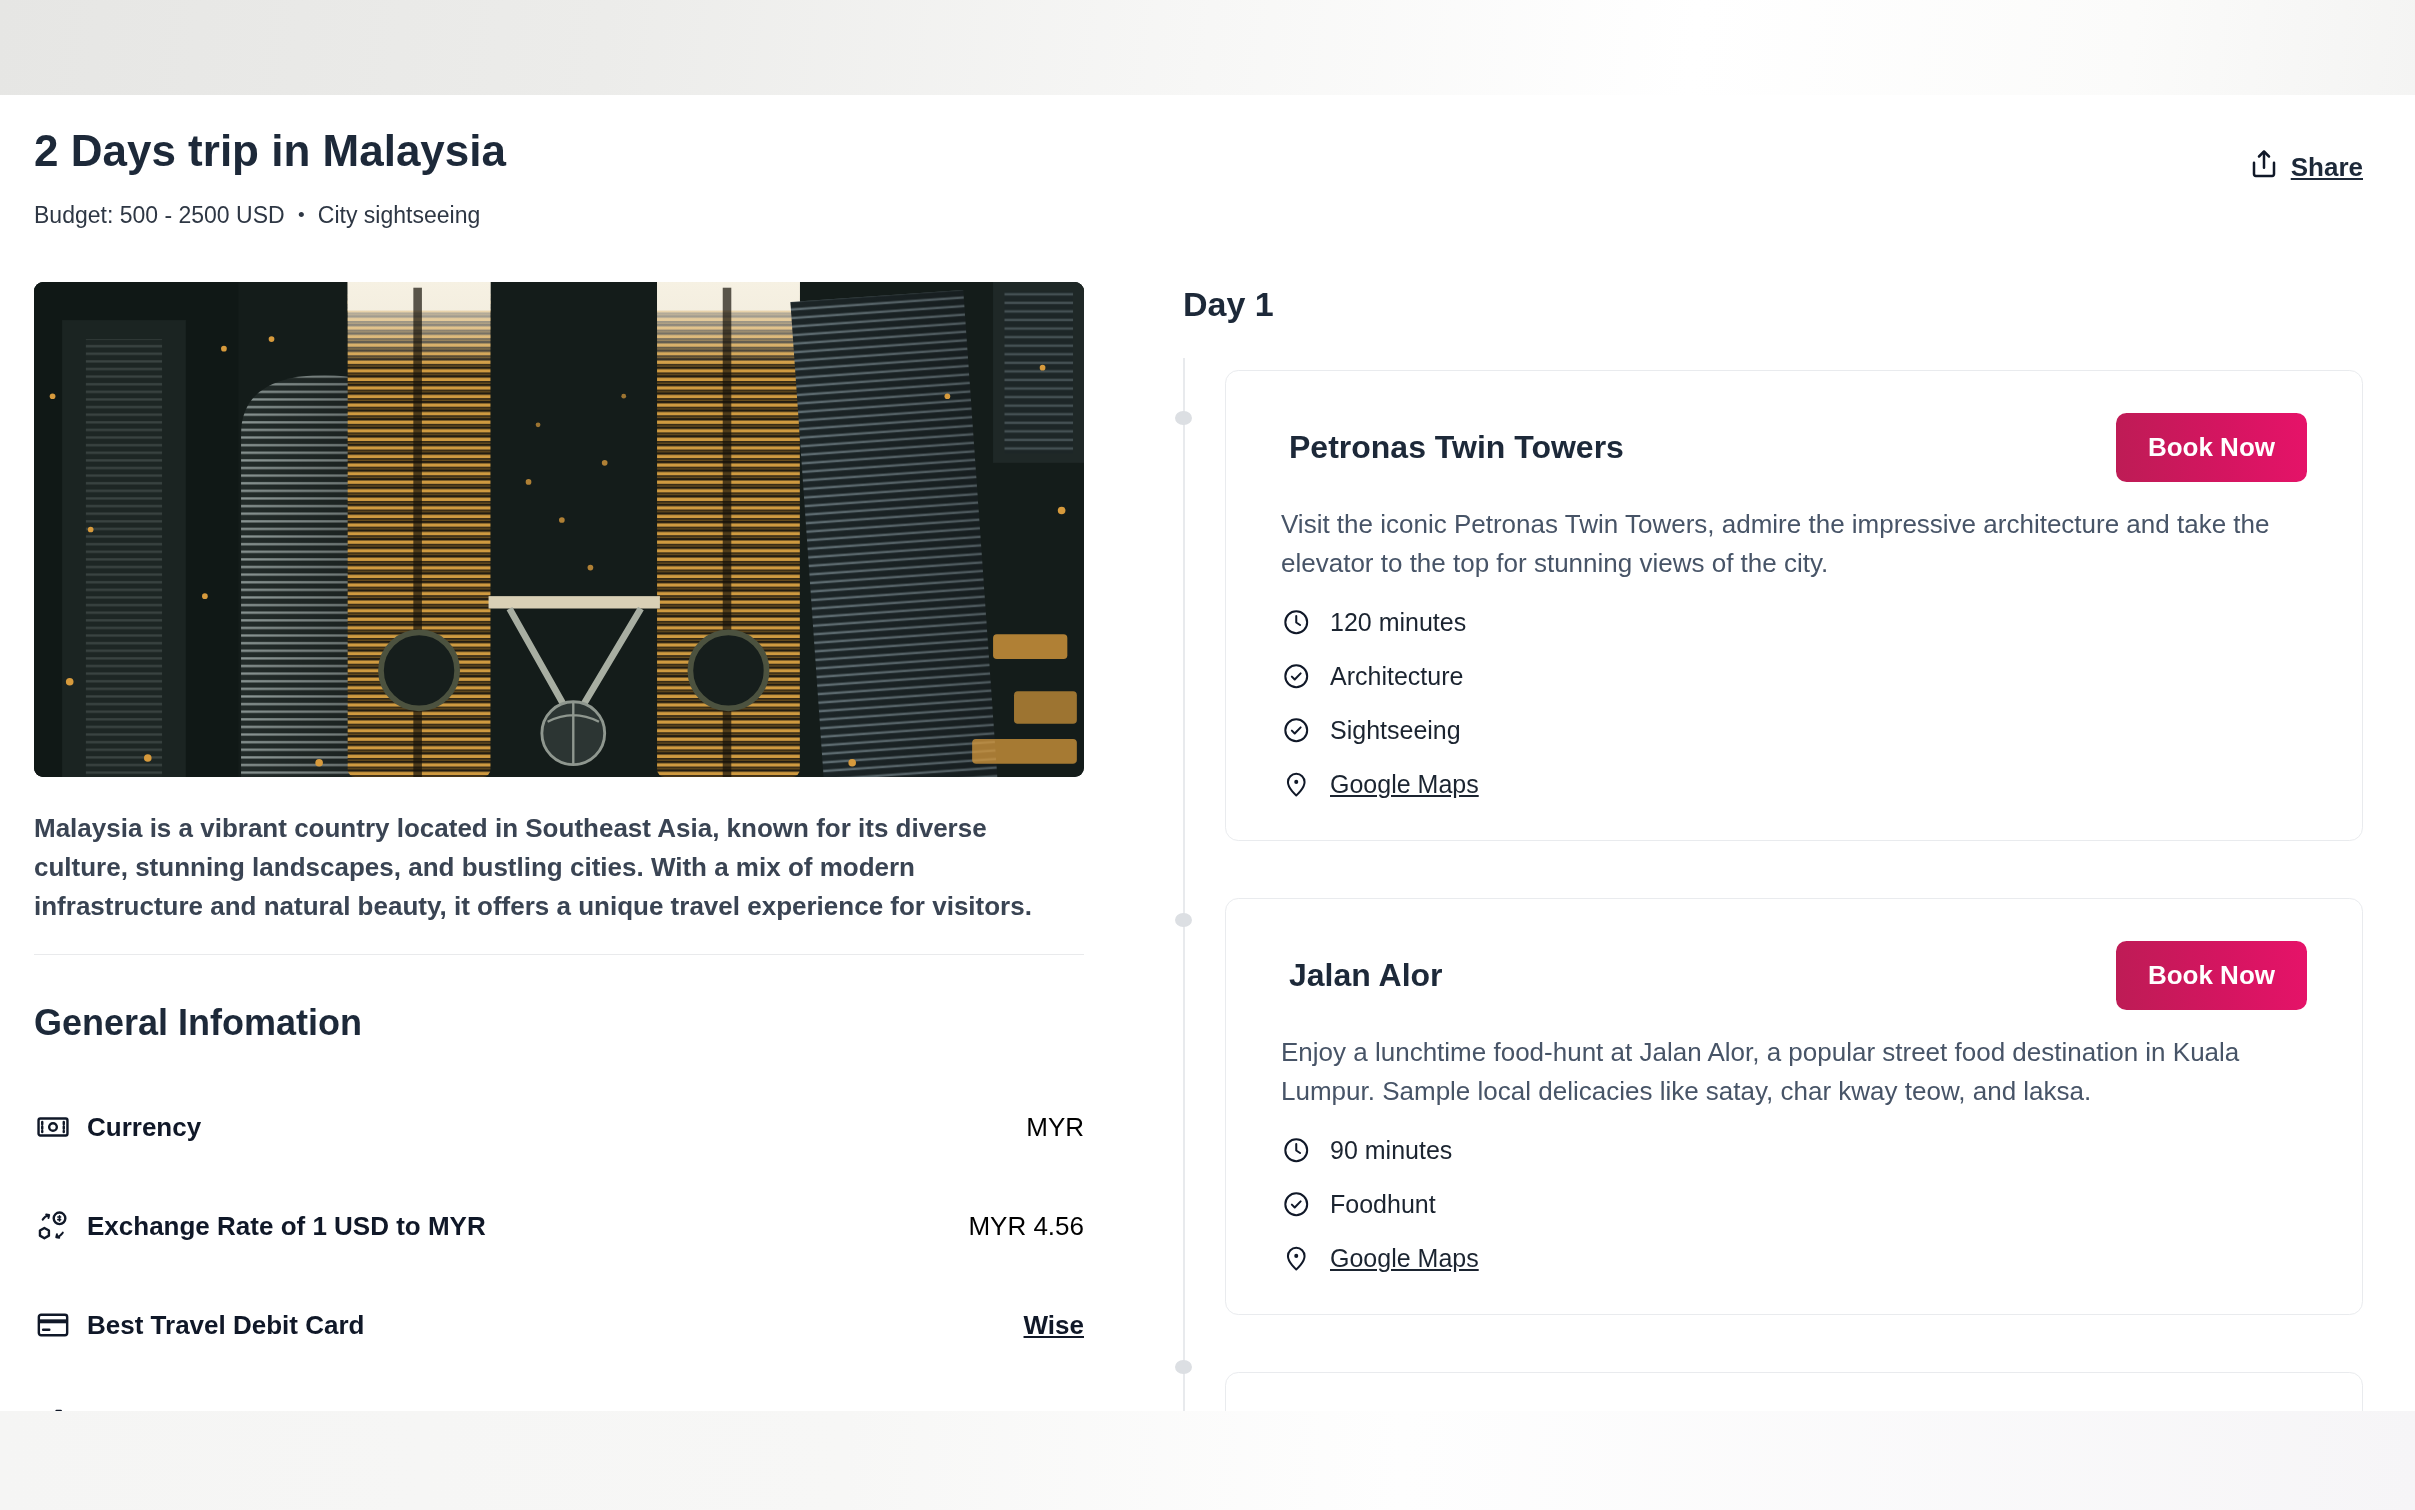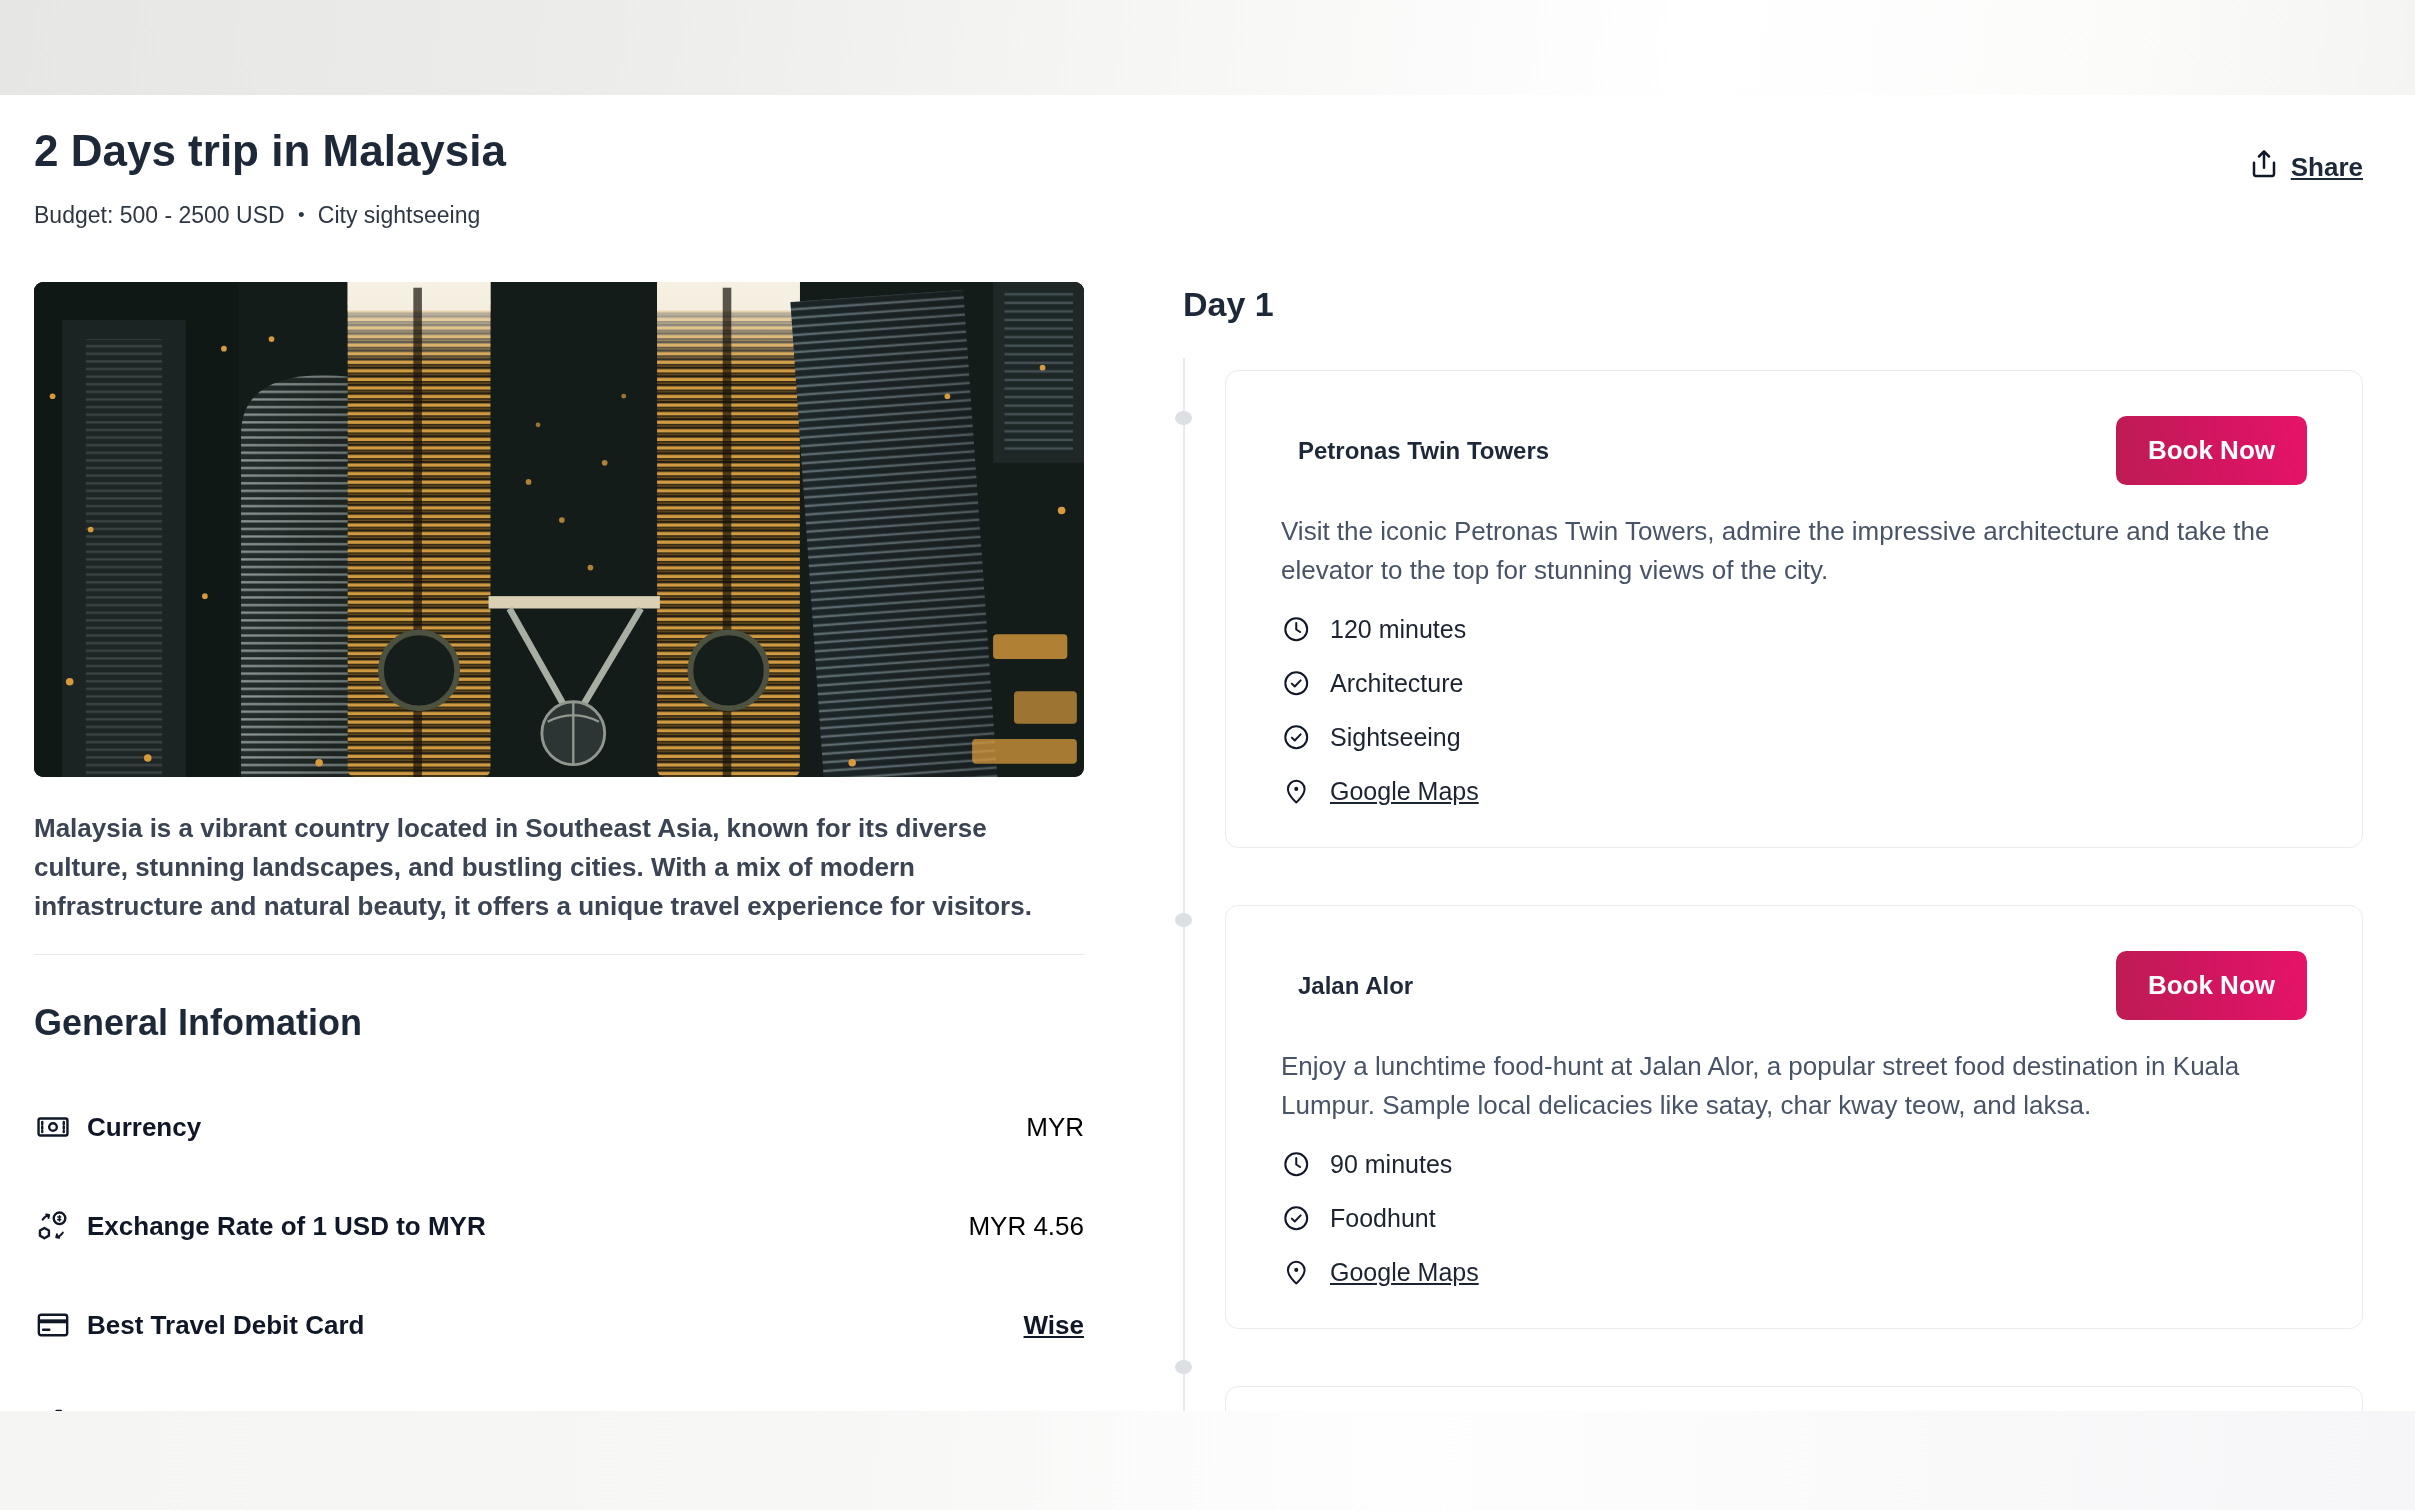--- a/index.html
+++ b/index.html
@@ -49,21 +49,21 @@
   
   .right-col{flex:1;position:relative;min-width:0;}
   .timeline-line{position:absolute;left:0;top:76px;width:1.9px;height:1351px;background:#e8eaed;}
   .timeline-dot{position:absolute;left:-7.6px;width:17px;height:14.3px;border-radius:50%;background:#dcdfe3;}
   .dot-1{top:129px;} .dot-2{top:631px;} .dot-3{top:1078px;}
   .day-title{margin:0;font-size:34px;line-height:44px;font-weight:bold;color:#1d2939;}
   .card{margin-left:42px;margin-top:44px;background:#ffffff;border:1.9px solid #e9ebee;border-radius:13.3px;
     padding:42px 55px 40px 55px;}
   .card + .card{margin-top:57px;}
   .card-head{display:flex;justify-content:space-between;align-items:center;}
-  .card-title{margin:17px;font-size:24px;line-height:42px;font-weight:bold;color:#1d2939;}
+  .card-title{margin:8px;font-size:32px;line-height:42px;font-weight:bold;color:#1d2939;}
   .book-btn{flex:none;border:none;cursor:pointer;border-radius:10.5px;padding:19px 32px;
     font-family:"Liberation Sans",sans-serif;font-size:26px;font-weight:bold;color:#ffffff;
     background:linear-gradient(84deg,#bd1c55 0%,#d41560 55%,#e61369 100%);}
   .card-desc{margin:23px 0 0 0;font-size:26px;line-height:39px;color:#475467;max-width:1008px;}
   .features{margin-top:25px;}
   .feature{display:flex;align-items:center;margin-bottom:24px;}
   .feature:last-child{margin-bottom:0;}
   .feature .fic{width:30px;height:30px;flex:none;display:flex;align-items:center;justify-content:center;}
   .feature .fic svg{width:28.5px;height:28.5px;}
   .feature .ftxt{margin-left:19px;font-size:25px;color:#1b2430;}

